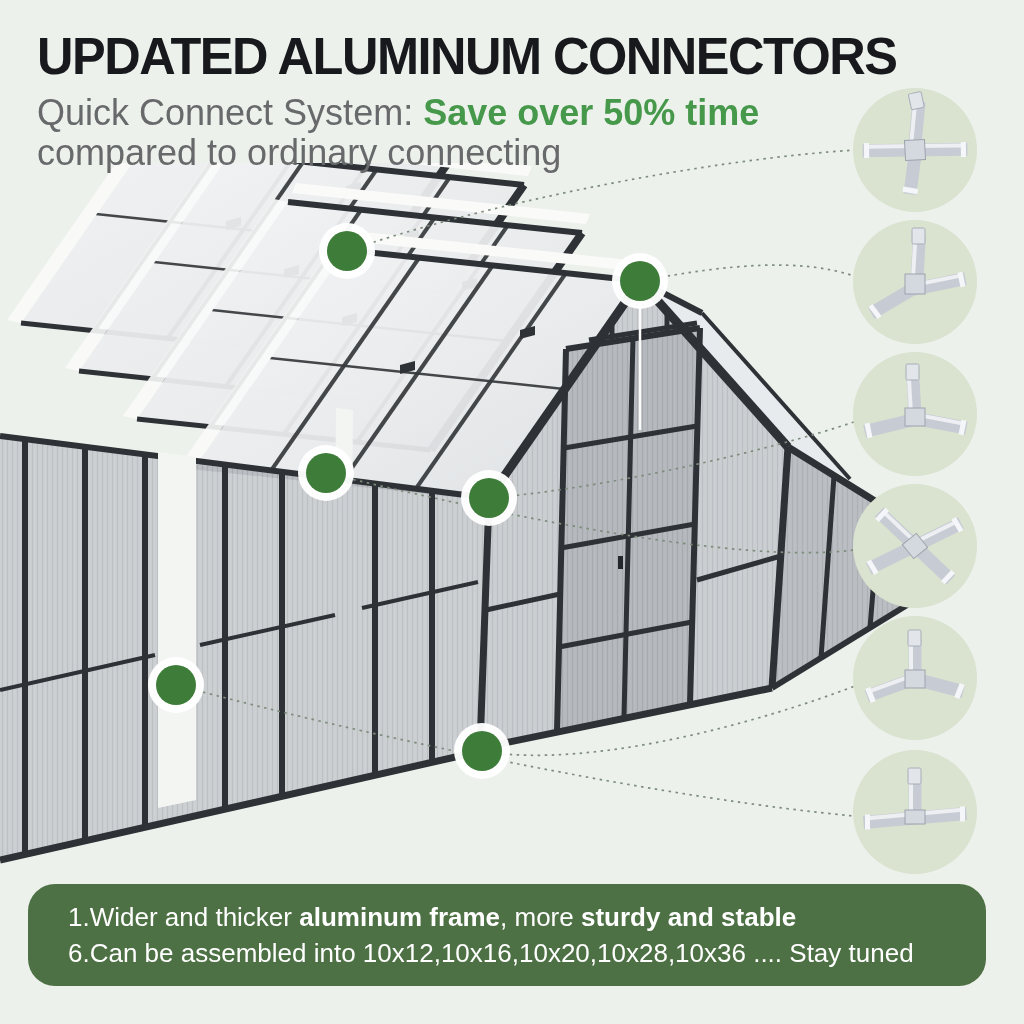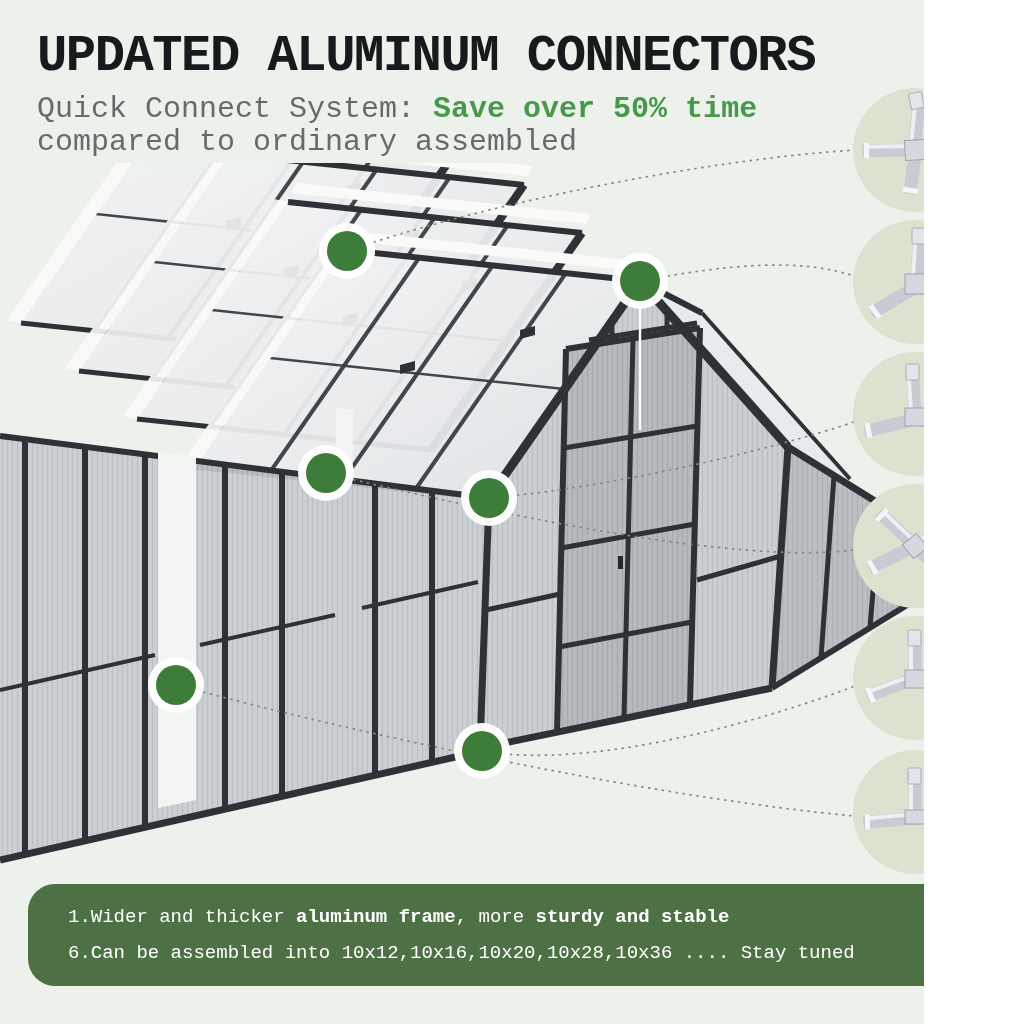--- a/index.html
+++ b/index.html
@@ -1,26 +1,26 @@
 <!DOCTYPE html>
 <html style="--page_bg: #edf1ec; --accent_green: #46984a; --banner_green: #4d7144; --dot_green: #3e7c3a; --circle_sage: #d9e3cf; --line_color: #7d8d7d; --frame_color: #2e3135;"><head>
 <meta charset="utf-8">
 <style>
   html,body{margin:0;padding:0;}
-  #stage{position:relative;width:924px;height:1024px;background:var(--page_bg,#edf1ec);
-         font-family:Liberation Mono, monospace;overflow:hidden;}
+  #stage{position:relative;width:1024px;height:1024px;background:var(--page_bg,#edf1ec);
+         font-family:Liberation Sans, sans-serif;overflow:hidden;}
   #scene{position:absolute;left:0;top:0;}
   .hdr{position:absolute;left:37px;top:30px;z-index:5;}
   .title{font-size:51px;font-weight:bold;letter-spacing:-1.5px;color:#17191c;line-height:1.05;
          white-space:nowrap;transform:scaleX(.99);transform-origin:left;}
-  .sub{margin-top:9px;font-size:30px;color:#68696b;line-height:1.12;}
+  .sub{margin-top:9px;font-size:36px;color:#68696b;line-height:1.12;}
   .sub .hl{color:var(--accent_green,#46984a);font-weight:bold;}
   .banner{position:absolute;left:28px;top:884px;width:958px;height:102px;z-index:5;
           background:var(--banner_green,#4d7144);border-radius:27px;color:#fff;
-          font-size:19px;line-height:36px;padding:15px 0 0 40px;box-sizing:border-box;}
+          font-size:26px;line-height:36px;padding:15px 0 0 40px;box-sizing:border-box;}
   .banner .ln{white-space:nowrap;}
   
   .frame{stroke:#2e3135;fill:none;}
   .rafter{stroke:#35383c;fill:none;opacity:.92;}
   .white{fill:#fafbf9;}
   .badge{fill:var(--circle_sage,#d9e3cf);}
   .dotline{stroke:var(--line_color,#7d8d7d);stroke-width:1.7;fill:none;stroke-dasharray:2.5 4.5;}
   .dot{fill:var(--dot_green,#3e7c3a);}
   .dotring{fill:#ffffff;opacity:.96;}
   .arm{stroke:#c7ccd4;stroke-width:13;stroke-linecap:square;fill:none;}
@@ -268,21 +268,21 @@
           <rect class="hub" x="-10" y="-2" width="20" height="14"></rect>
         </g>
       </g>
     </g>
   </svg>
 
   <div class="hdr">
     <div class="title">UPDATED ALUMINUM CONNECTORS</div>
     <div class="sub">
       <span>Quick Connect System: </span><span class="hl">Save over 50% time</span><br>
-      <span>compared to ordinary assembled</span>
+      <span>compared to ordinary connecting</span>
     </div>
   </div>
 
   <div class="banner">
     <div class="ln"><span>1.Wider and thicker </span><span style="font-weight: bold;">aluminum frame</span><span>, more </span><span style="font-weight: bold;">sturdy and stable</span></div>
     <div class="ln"><span>6.Can be assembled into 10x12,10x16,10x20,10x28,10x36 .... Stay tuned</span></div>
   </div>
 
 </div>
 

